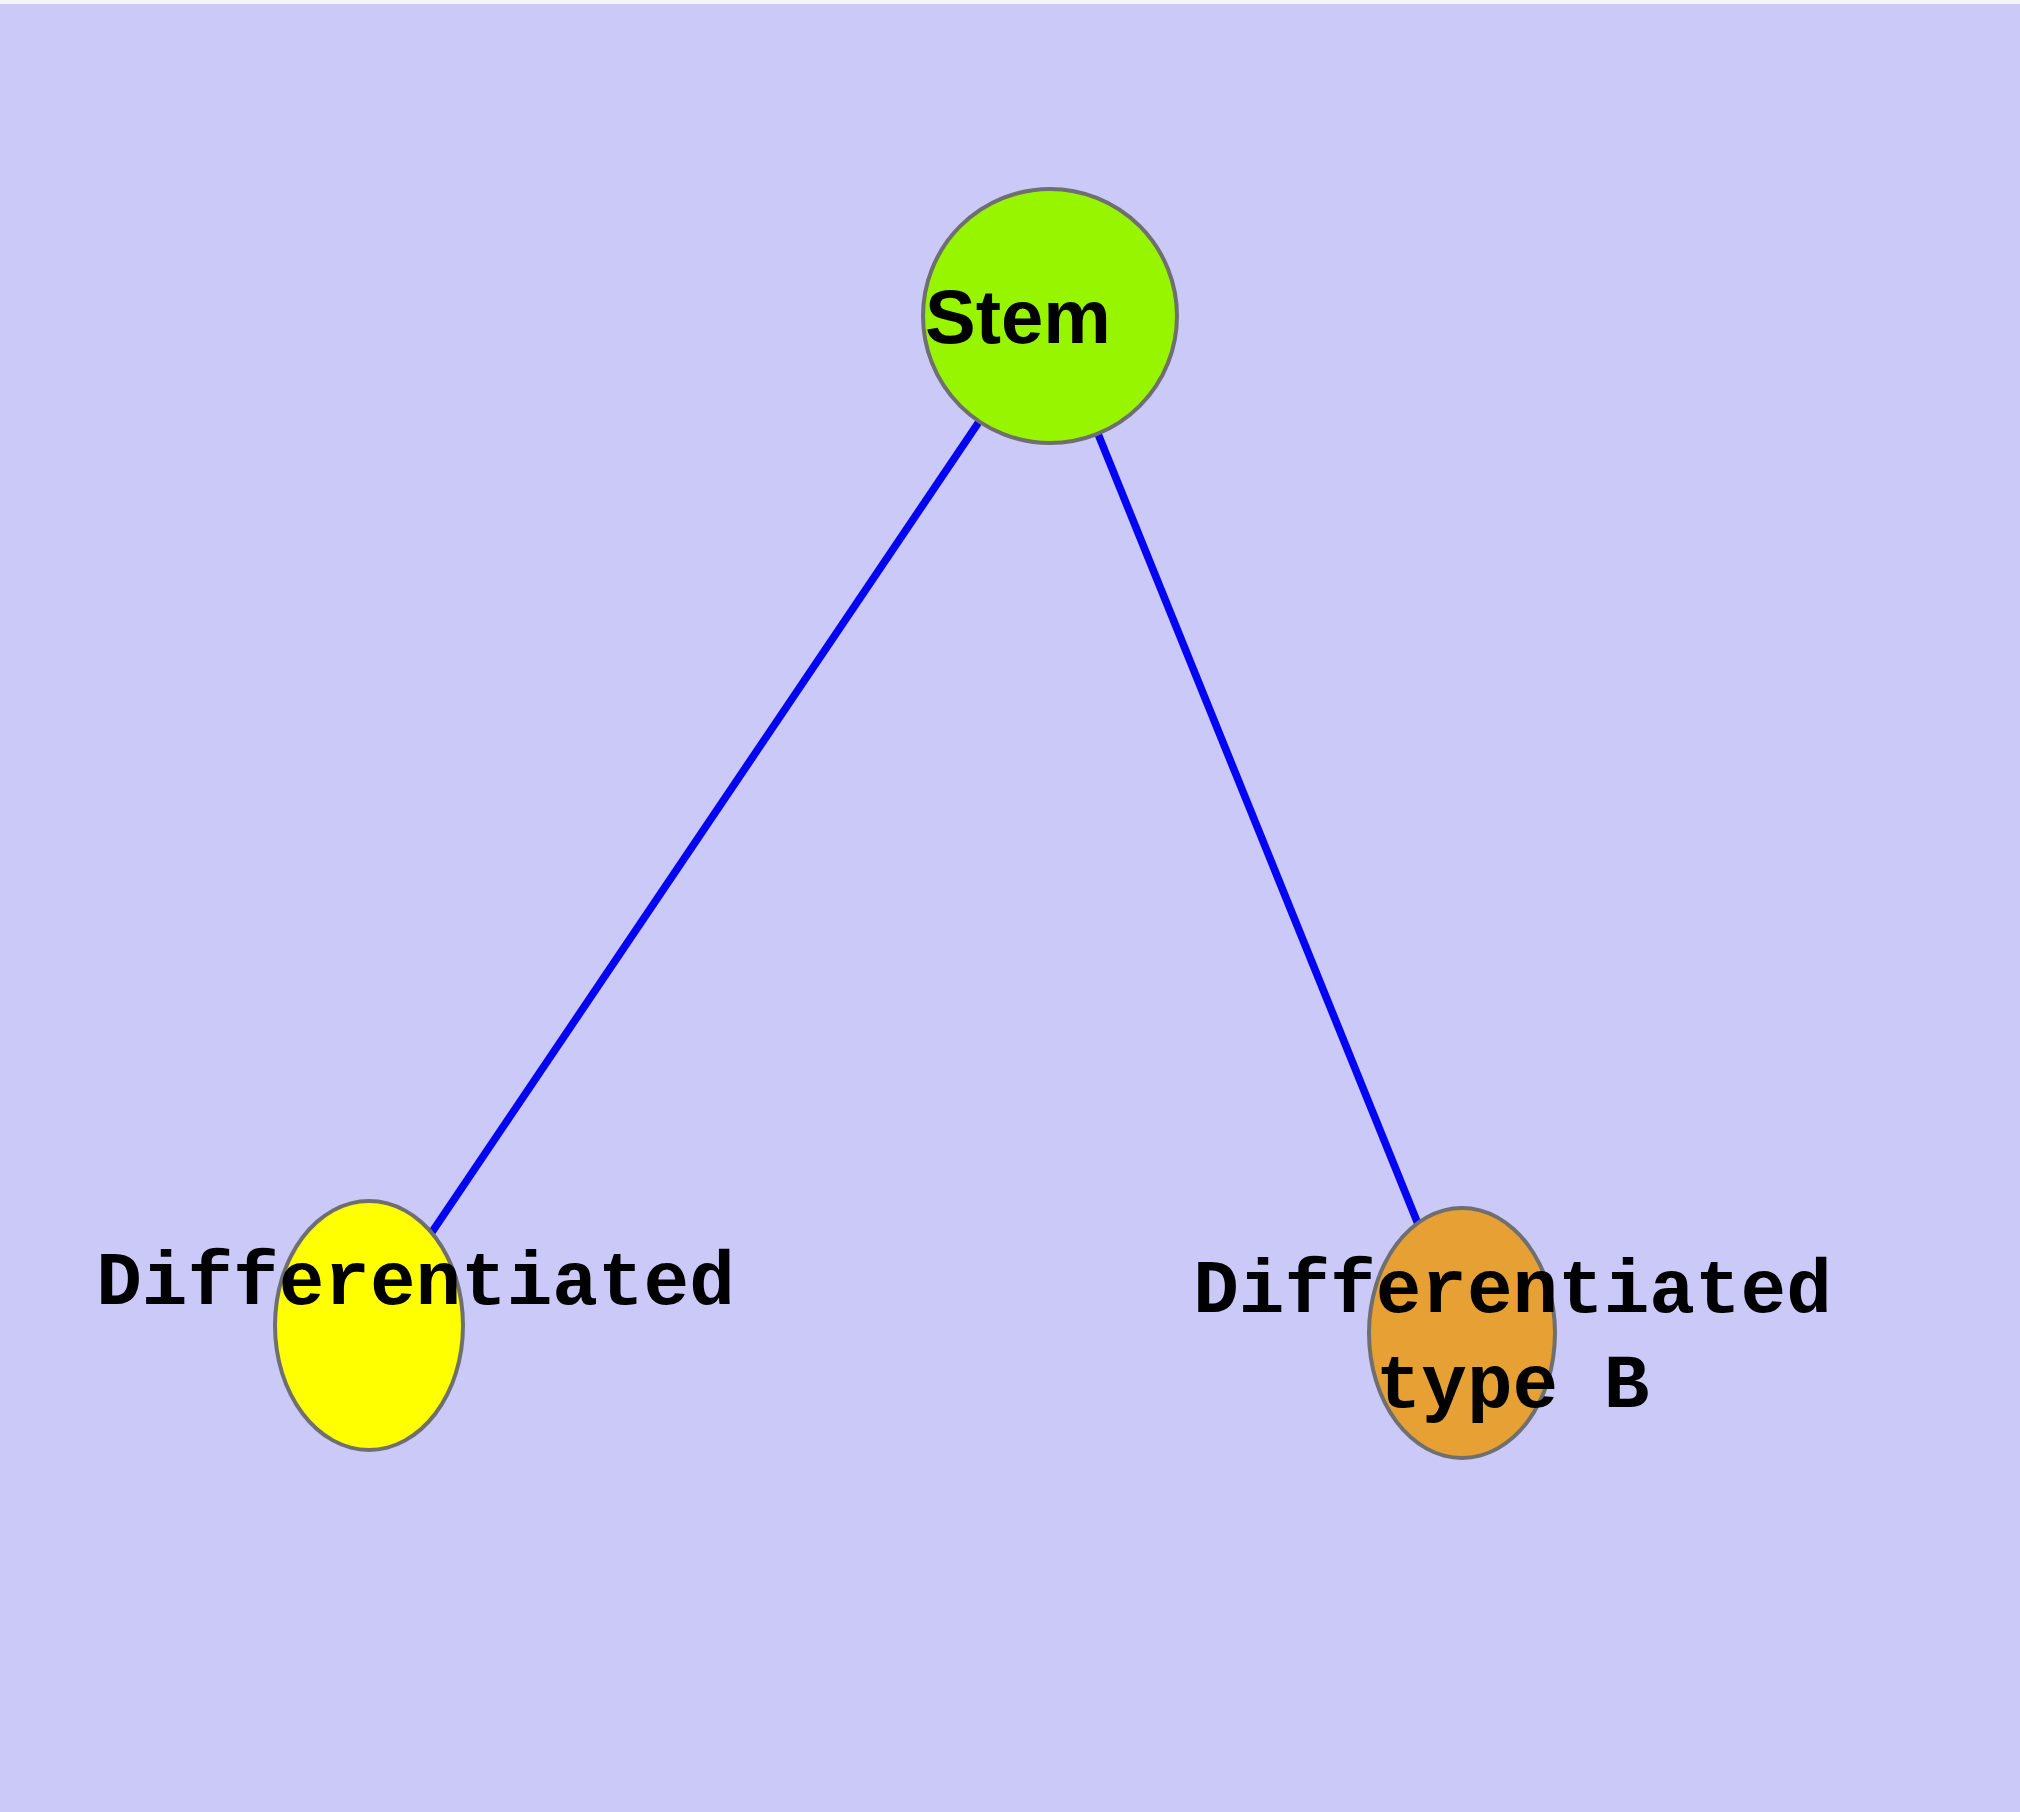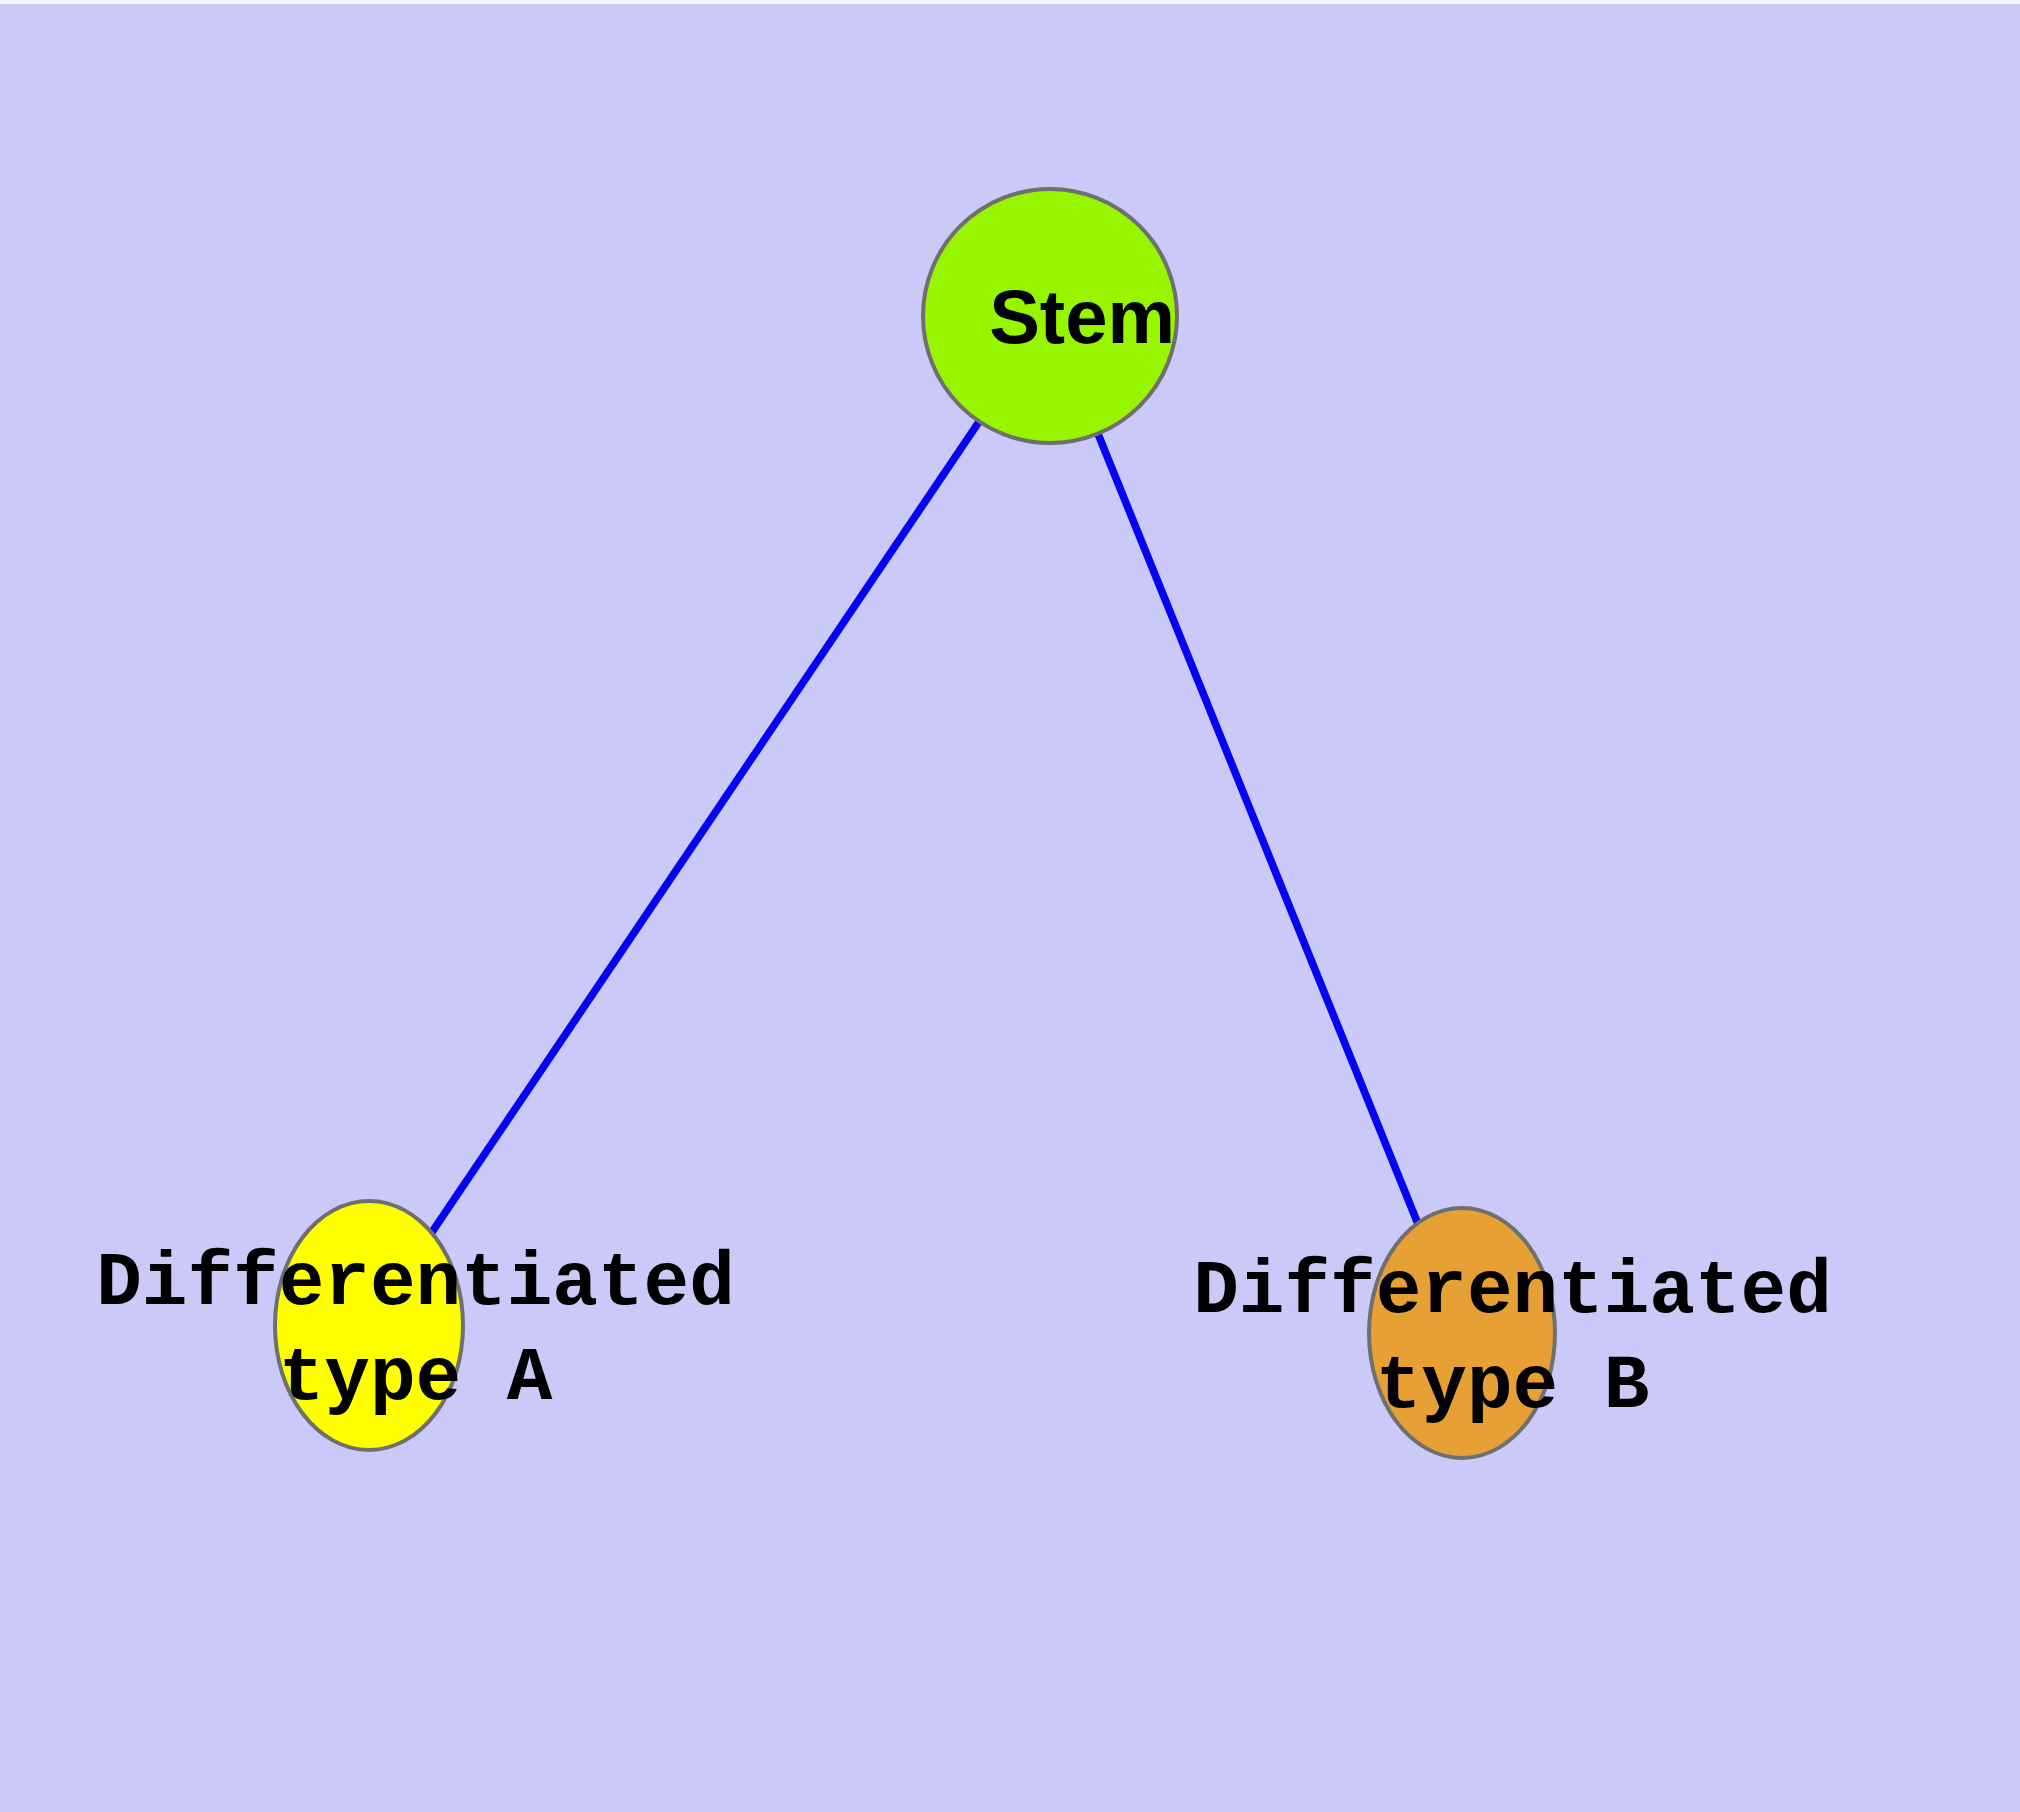--- a/index.html
+++ b/index.html
@@ -34,21 +34,21 @@
   }
   .node {
     position: absolute;
     box-sizing: border-box;
     border-style: solid;
     border-width: 4.2px;
     border-radius: 50%;
     z-index: 2;
     display: flex;
     align-items: center;
-    justify-content: flex-end;
+    justify-content: flex-start;
   }
   .node-stem {
     left: 921px;
     top: 187px;
     width: 258px;
     height: 258px;
   }
   .node-type-a {
     left: 273px;
     top: 1199px;
@@ -99,21 +99,20 @@
   <div class="node node-stem" style="background-color: rgb(151, 245, 0); border-color: rgb(111, 111, 111);">
     <span class="diagram-text">Stem</span>
   </div>
 
   <div class="node node-type-a" style="background-color: rgb(255, 255, 0); border-color: rgb(111, 111, 111);"></div>
 
   <div class="node node-type-b" style="background-color: rgb(230, 160, 51); border-color: rgb(111, 111, 111);"></div>
 
   <div class="outside-label label-type-a diagram-text">
     <div>Differentiated</div>
-    <div>type A</div>
   </div>
 
   <div class="outside-label label-type-b diagram-text">
     <div>Differentiated</div>
     <div>type B</div>
   </div>
 
 </div>
 
 

